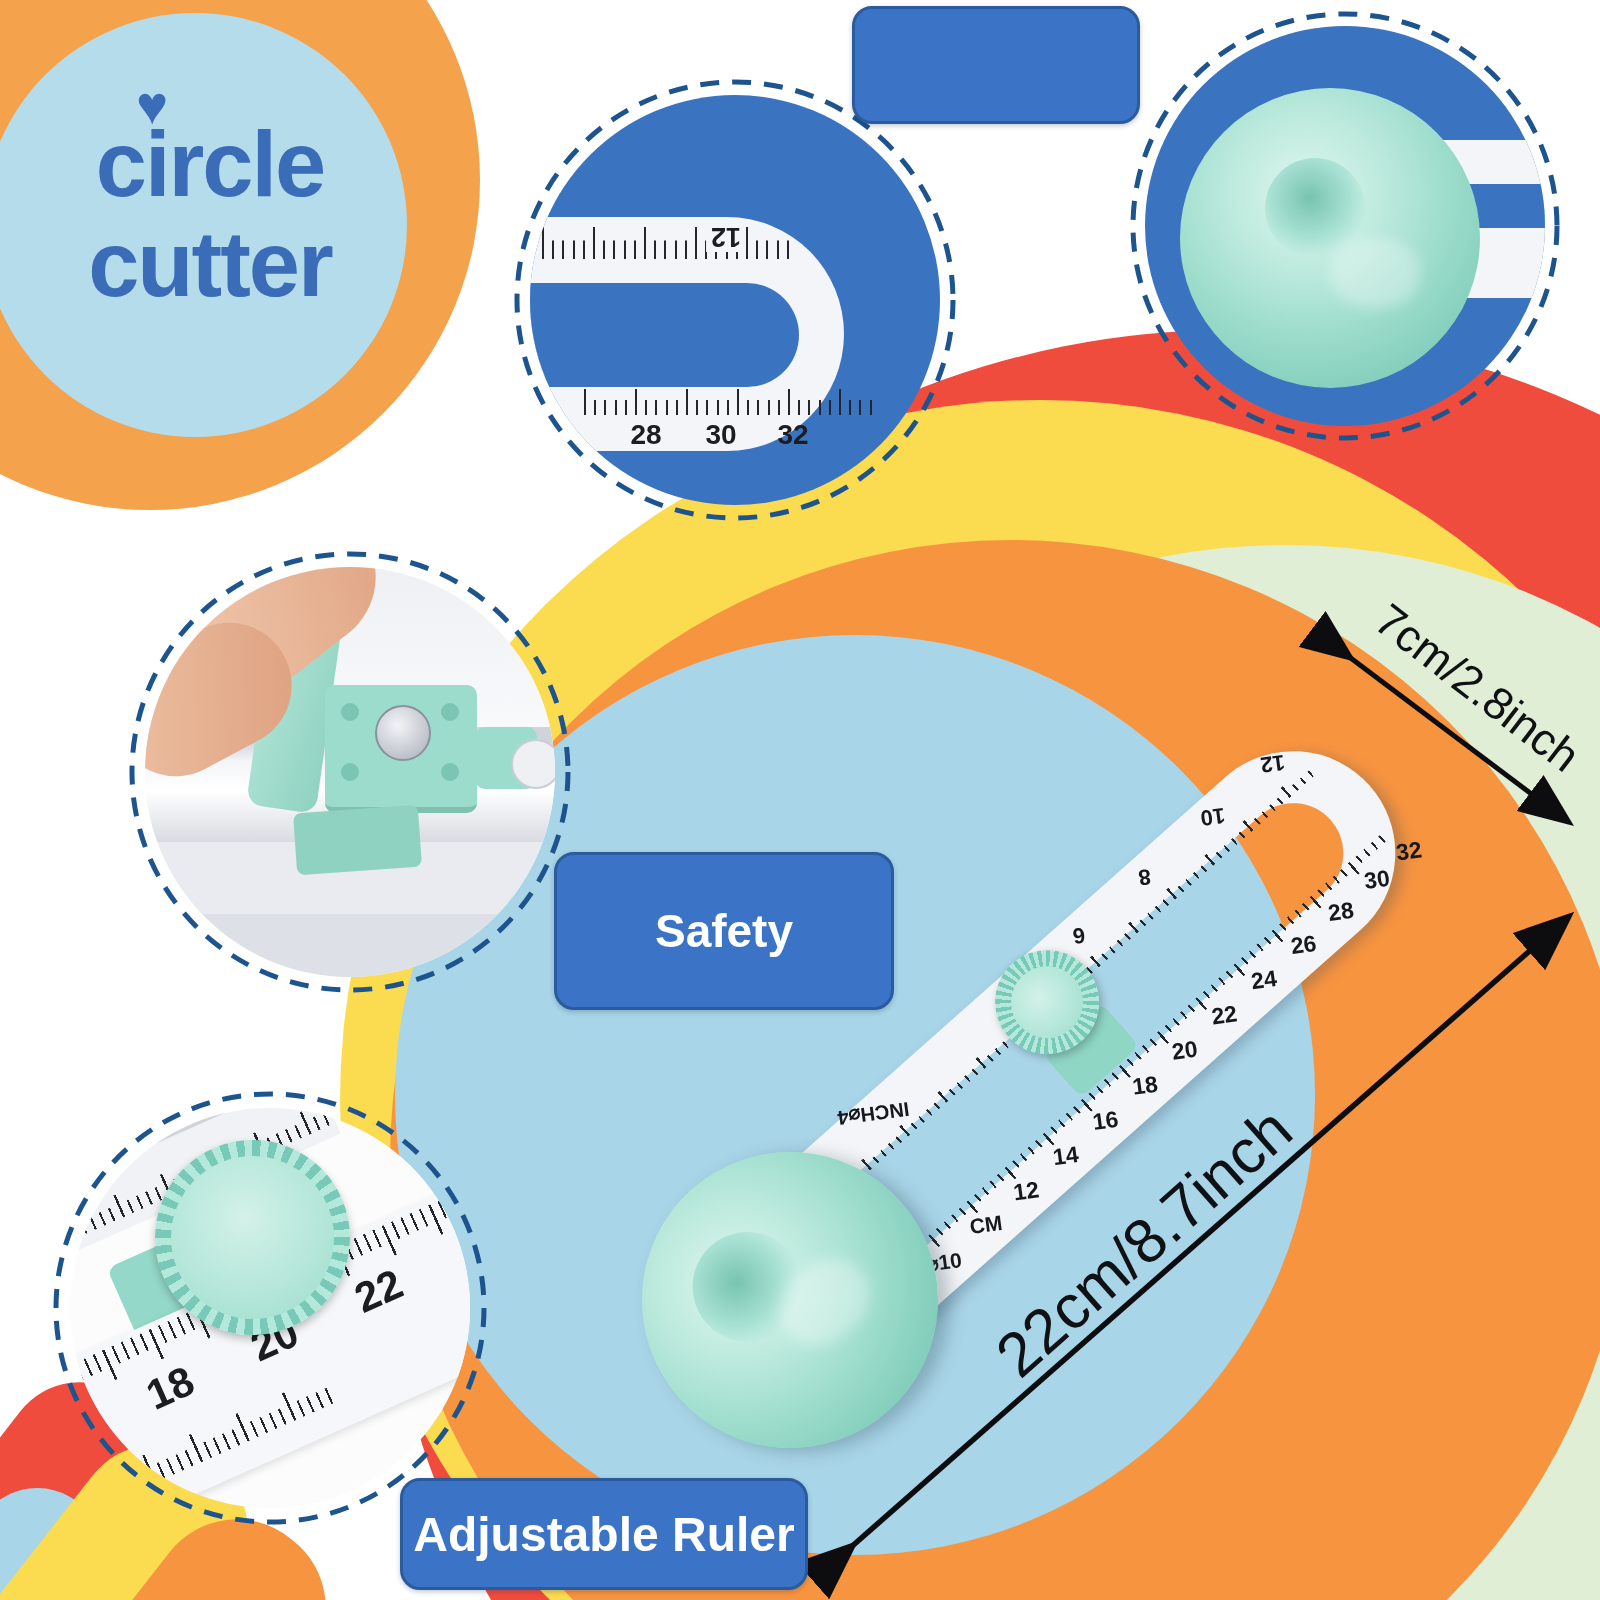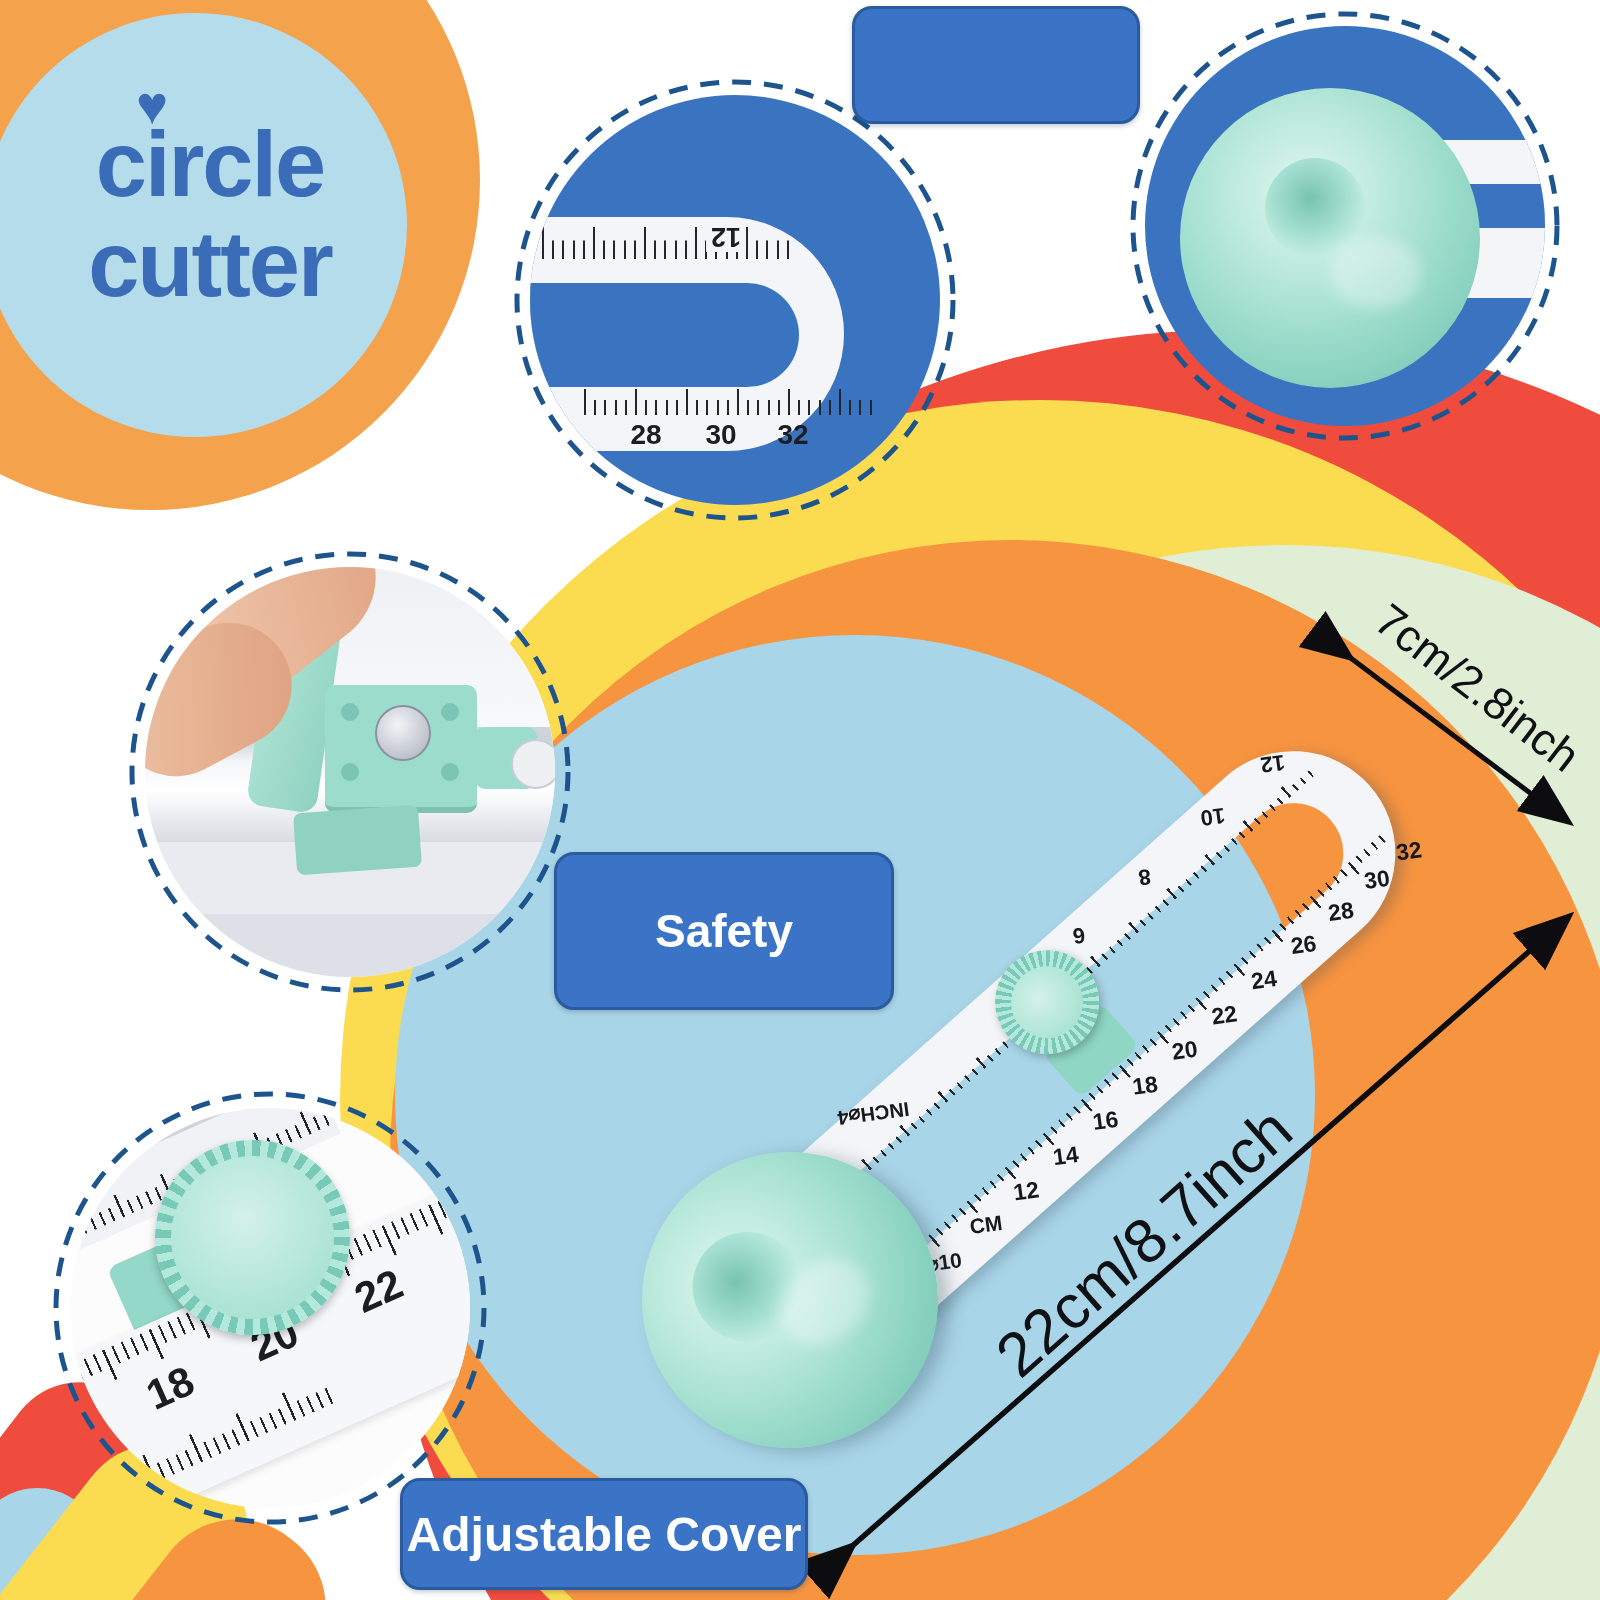--- a/index.html
+++ b/index.html
@@ -207,16 +207,16 @@
     <line x1="850" y1="1548" x2="1566" y2="919" stroke="#0d0d0f" stroke-width="5.5" marker-start="url(#ah)" marker-end="url(#ah)"></line>
     <text transform="translate(1158,1258) rotate(-41.5)" text-anchor="middle" font-size="62" fill="#101114">22cm/8.7inch</text>
   </svg>
 
   <div class="pill" style="left:852px;top:6px;width:282px;height:112px;font-size:40px;line-height:48px;">
   </div>
   <div class="pill" style="left:513px;top:852px;width:334px;height:152px;font-size:46px;line-height:54px;margin-left:41px;">
     <span>Safety</span>
   </div>
   <div class="pill" style="left:400px;top:1478px;width:402px;height:106px;font-size:48px;">
-    <span>Adjustable Cover</span>
+    <span>Adjustable Ruler</span>
   </div>
 
 </div>
 
 </body></html>

